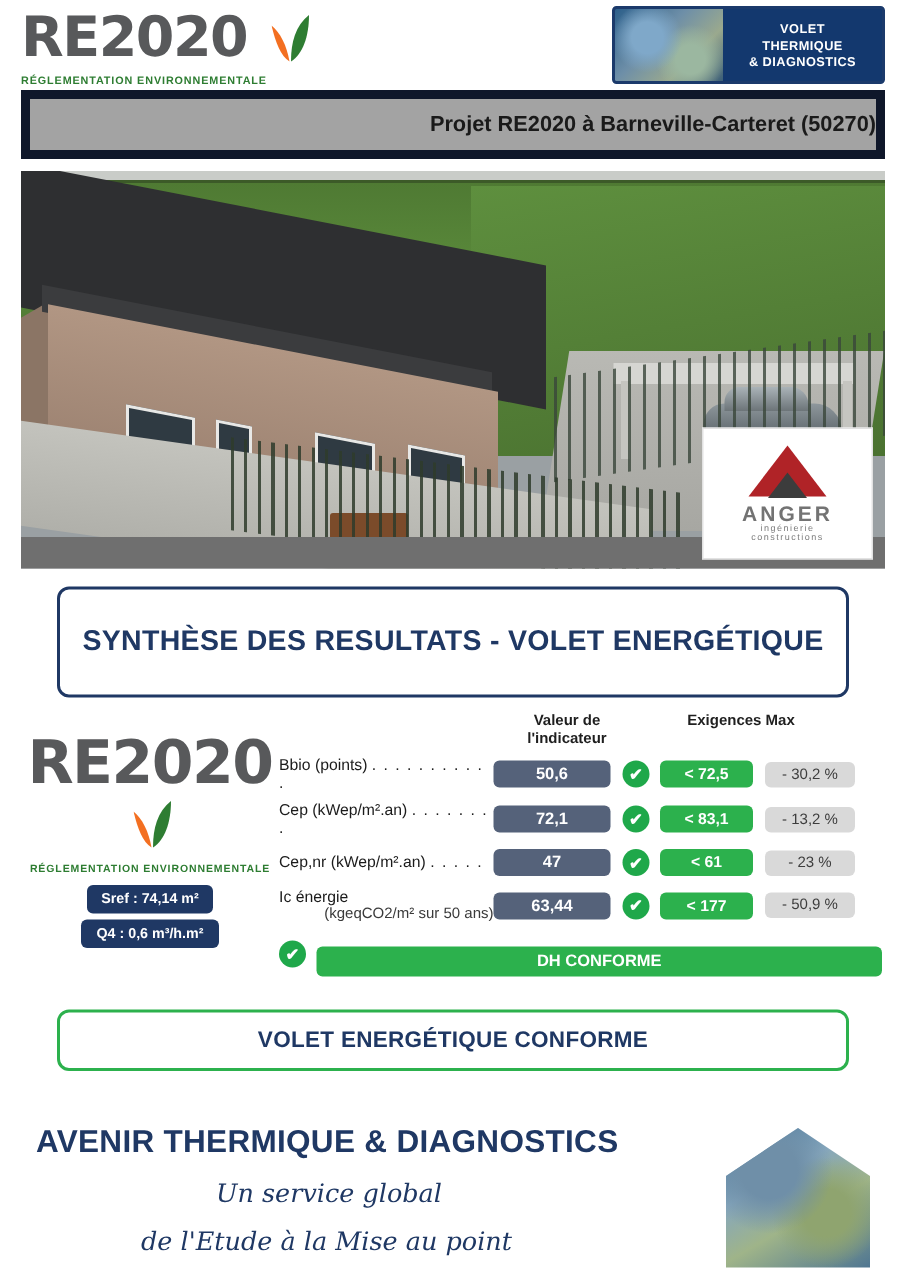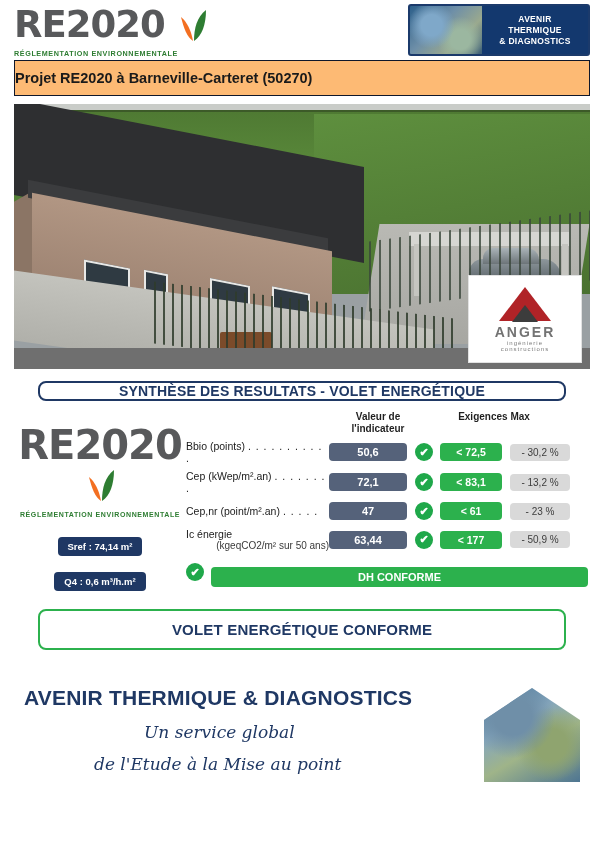--- a/index.html
+++ b/index.html
@@ -80,23 +80,23 @@
     flex-direction: column;
     justify-content: center;
     align-items: center;
     text-align: center;
     letter-spacing: 0.3px;
   }
 
   
   .title-bar {
     margin: 2px 14px 0 14px;
-    background: #fdba74;
-    border: 1px solid #0f172a;
-    text-align: left;
+    background: #a3a3a3;
+    border: 6px solid #0f172a;
+    text-align: right;
     padding: 9px 0;
     font-size: 14.5px;
     font-weight: bold;
     color: #1a1a1a;
   }
 
   
   .photo-wrap {
     margin: 8px 14px 0 14px;
     height: 265px;
@@ -234,43 +234,43 @@
   .anger-sub {
     font-size: 6px; color: #7b7b7b; letter-spacing: 1px;
   }
 
   
   .banner {
     margin: 12px 38px 0 38px;
     border: 2px solid #1f3864;
     border-radius: 8px;
     text-align: center;
-    padding: 0 0;
-    font-size: 14px;
+    padding: 24px 0;
+    font-size: 19px;
     font-weight: bold;
     color: #1f3864;
     letter-spacing: .2px;
   }
 
   
   .results {
     position: relative;
     margin: 10px 0 0 0;
     padding: 0 14px;
     display: flex;
   }
   .left-col {
     width: 172px;
     padding-top: 14px;
     text-align: center;
   }
   .left-col .re2020-logo .main { font-size: 40px; }
   .left-col .re2020-logo .sub { font-size: 7px; }
   .pill {
-    margin: 16px auto 0 auto;
+    margin: 4px auto 0 auto;
     background: #1f3864;
     color: #ffffff;
     font-size: 9.5px;
     font-weight: bold;
     border-radius: 4px;
     padding: 4px 10px;
     display: inline-block;
   }
 
   .right-col {
@@ -427,21 +427,21 @@
           <path d="M12 33 C10 22 6 14 0 9 C3 21 6 29 12 33 Z" fill="#f36f21"></path>
         </svg>
       </span>
     </div>
     <div class="sub">RÉGLEMENTATION ENVIRONNEMENTALE</div>
   </div>
 
   <div class="avenir-badge">
     <div class="img-part"></div>
     <div class="txt-part">
-      <span>AVENIR</span>
+      <span>VOLET</span>
       <span>THERMIQUE</span>
       <span>&amp; DIAGNOSTICS</span>
     </div>
   </div>
 </div>
 
 <div class="title-bar">Projet RE2020 à Barneville-Carteret (50270)</div>
 
 <div class="photo-wrap">
   <div class="photo">
@@ -529,21 +529,21 @@
         <span class="dots">. . . . . . . .</span>
       </div>
       <div class="r-val">72,1</div>
       <div class="check">✔</div>
       <div class="r-exig">&lt; 83,1</div>
       <div class="r-gain">- 13,2 %</div>
     </div>
 
     <div class="row">
       <div class="r-label">
-        <span>Cep,nr (point/m².an)</span>
+        <span>Cep,nr (kWep/m².an)</span>
         <span class="dots">. . . . .</span>
       </div>
       <div class="r-val">47</div>
       <div class="check">✔</div>
       <div class="r-exig">&lt; 61</div>
       <div class="r-gain">- 23 %</div>
     </div>
 
     <div class="row">
       <div class="r-label">

